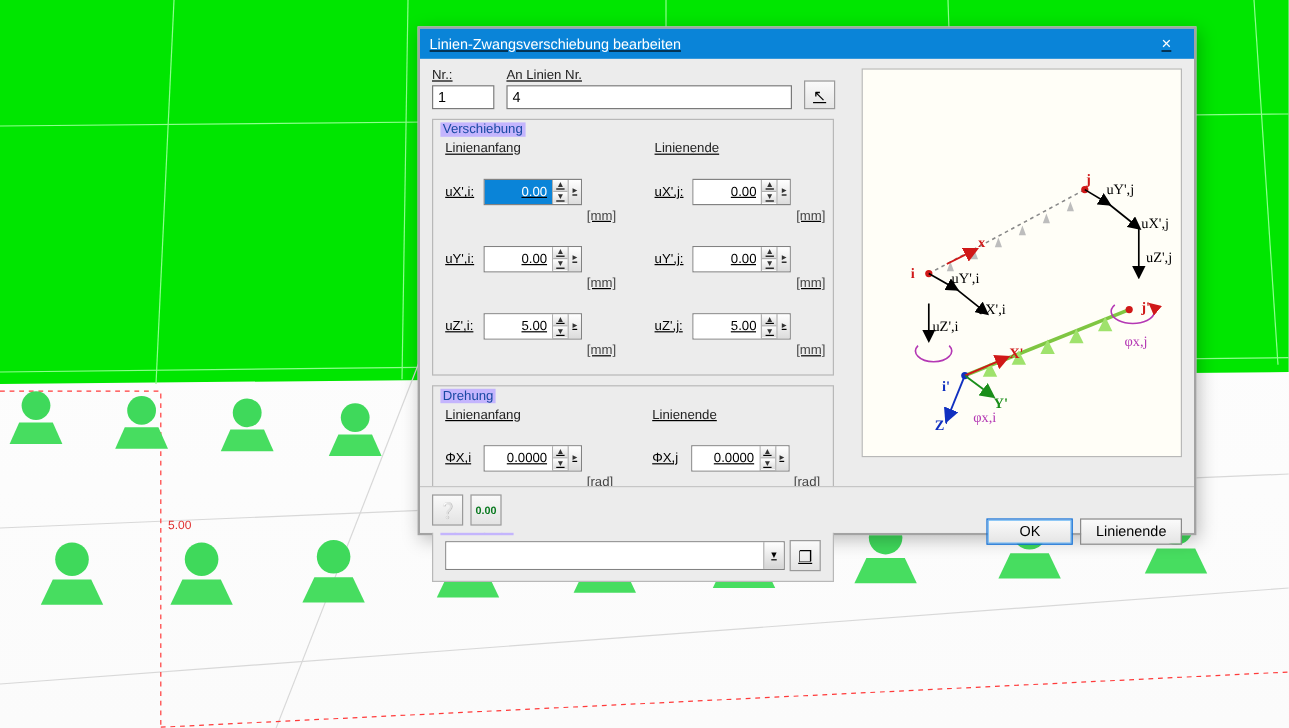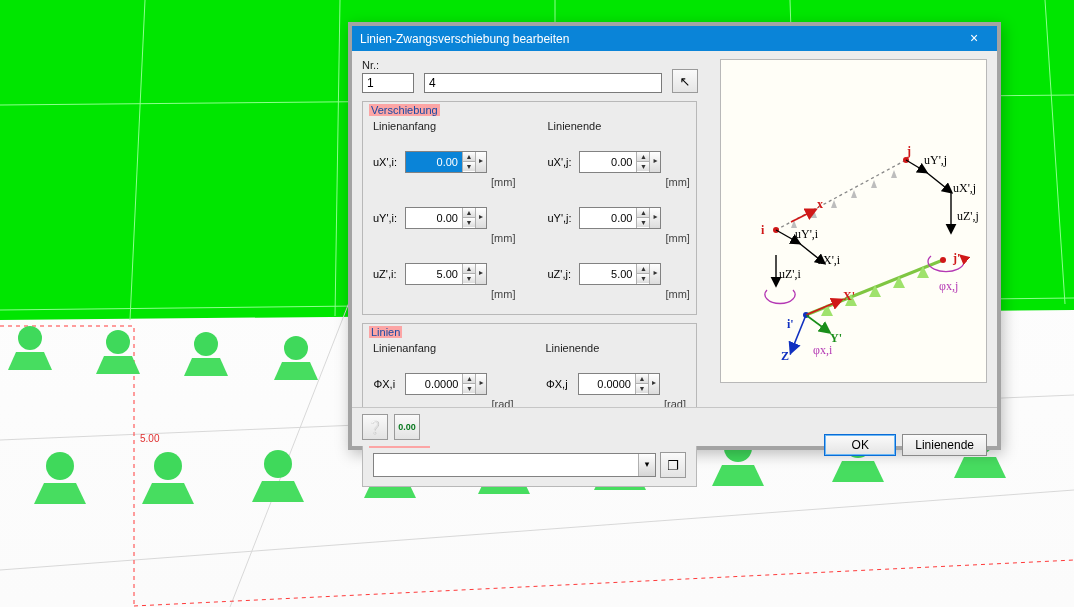--- a/index.html
+++ b/index.html
@@ -17,22 +17,23 @@
     left: 0; top: 0; width: 1074px; height: 607px;
     background: linear-gradient(180deg, #fefefe 0%, #fbfbfb 100%);
   }
 
   
   .dialog {
     position: absolute;
     left: 348px; top: 22px;
     width: 645px; height: 420px;
     background: #ececec;
-    border: 4px solid #a3a3a3;
+    border: 2px solid #a3a3a3;
     box-shadow: 2px 4px 14px rgba(0,0,0,.25);
+    text-decoration: underline;
   }
   .titlebar {
     height: 25px;
     background: #0a84d8;
     color: #ffffff;
     display: flex;
     align-items: center;
     padding: 0 6px 0 8px;
     font-size: 12px;
   }
@@ -92,39 +93,38 @@
     width: 335px;
     box-sizing: border-box;
     background: #ececec;
   }
   .group-optional { min-height: 0; }
   .group > .legend {
     position: absolute;
     top: 2px; left: 6px;
     font-size: 11px;
     color: #1949a3;
-    background: #fca5a5;
+    background: #c4b5fd;
     padding: 0 2px;
   }
   .group .subhead {
     font-size: 11px;
     color:#222;
     margin-bottom:4px;
   }
 
   .cols { display:flex; gap: 32px; }
   .col { width: 145px; }
 
   .numrow {
     display:flex;
     align-items:center;
     gap: 4px;
     margin-bottom: 4px;
     font-size: 11px;
-    justify-content: flex-end;
   }
   .numrow .lbl { width: 28px; }
   .numrow .unit { color:#444;margin-top:40px; }
 
   .numfield {
     display:flex;
     height: 20px;
     border: 1px solid #828282;
     background:#fff;
   }
@@ -326,20 +326,21 @@
   </div>
 
   <div class="dialog-body">
 
     <div class="toprow">
       <div class="tfield">
         <div class="tfield-label">Nr.:</div>
         <input type="text" class="nr-input" value="1" style="">
       </div>
       <div class="tfield">
+        <div class="tfield-label">An Linien Nr.</div>
         <input type="text" class="onlines-input" value="4" style="">
       </div>
       <div class="pick-btn">
         <span>↖</span>
       </div>
     </div>
 
     <div class="group">
       <span class="legend">Verschiebung</span>
       <div class="cols">
@@ -421,21 +422,21 @@
                 </span>
                 <span class="slide">▸</span>
             </span>
             <span class="unit">[mm]</span>
           </div>
         </div>
       </div>
     </div>
 
     <div class="group group-optional">
-      <span class="legend">Linien</span>
+      <span class="legend">Drehung</span>
       <div class="cols">
         <div class="col">
           <div class="subhead">Linienanfang</div>
           <div class="numrow">
             <span class="lbl">ΦX,i</span>
             <span class="numfield">
               <input value="0.0000" style="">
               <span class="spin">
                   <div>▲</div>
                   <div>▼</div>

